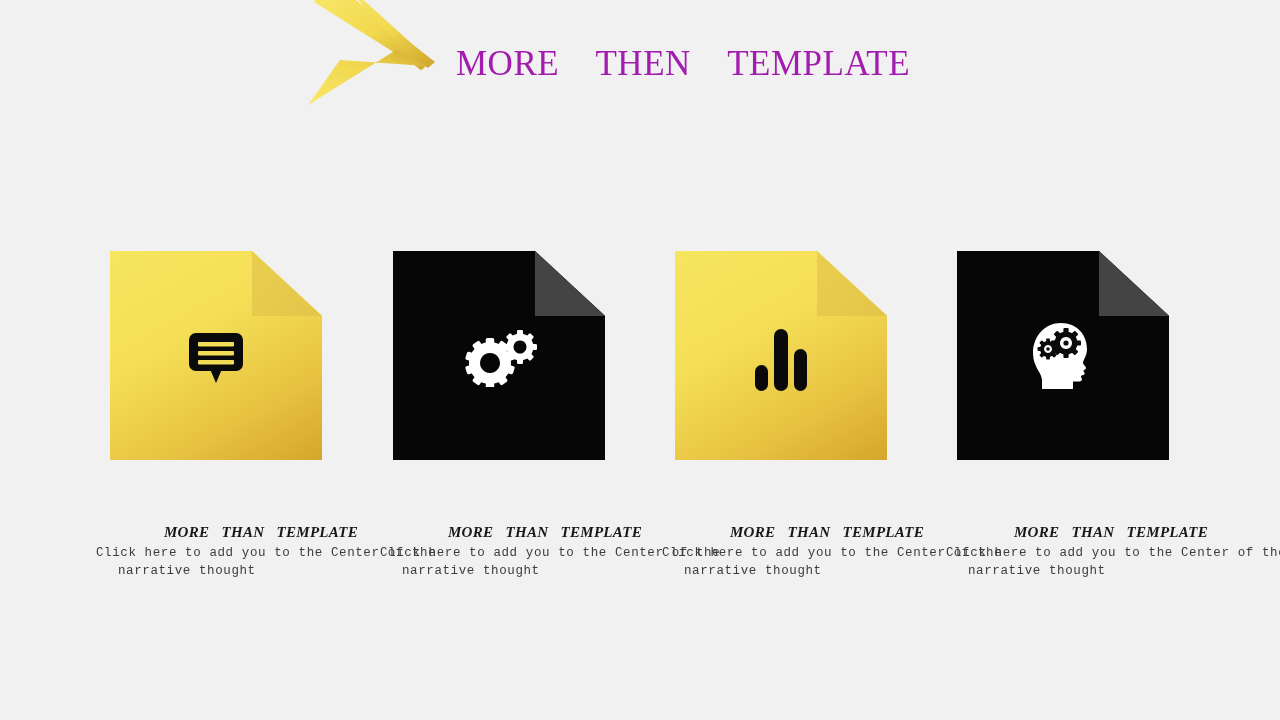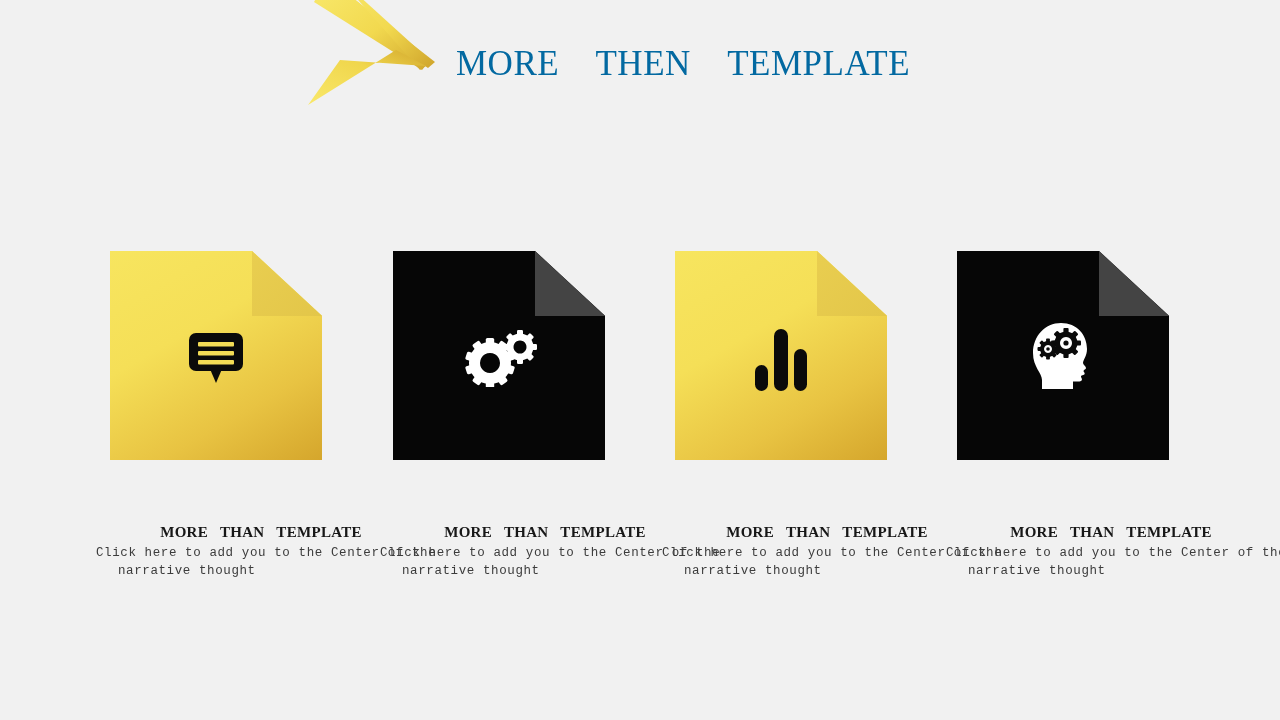--- a/index.html
+++ b/index.html
@@ -30,21 +30,21 @@
     width: 150px;
     height: 110px;
   }
   #page-title {
     position: absolute;
     left: 456px;
     top: 43px;
     font-family: "Liberation Serif", serif;
     font-size: 35px;
     letter-spacing: 0.5px;
-    color: #0369a1;
+    color: #a21caf;
     white-space: pre;
     line-height: 42px;
   }
 
   
   #cards {
     position: absolute;
     left: 0;
     top: 0;
     width: 1280px;
@@ -109,20 +109,21 @@
   .text-heading {
     font-family: "Liberation Serif", serif;
     font-weight: bold;
     font-size: 15px;
     color: #171717;
     letter-spacing: 0.3px;
     white-space: pre;
     text-align: center;
     height: 19px;
     line-height: 19px;
+    font-style: italic;
   }
   .text-body {
     font-family: "Liberation Mono", monospace;
     font-size: 12.5px;
     line-height: 17.5px;
     color: #3c3c3c;
     letter-spacing: 0.6px;
     white-space: nowrap;
     margin-top: 3px;
   }

